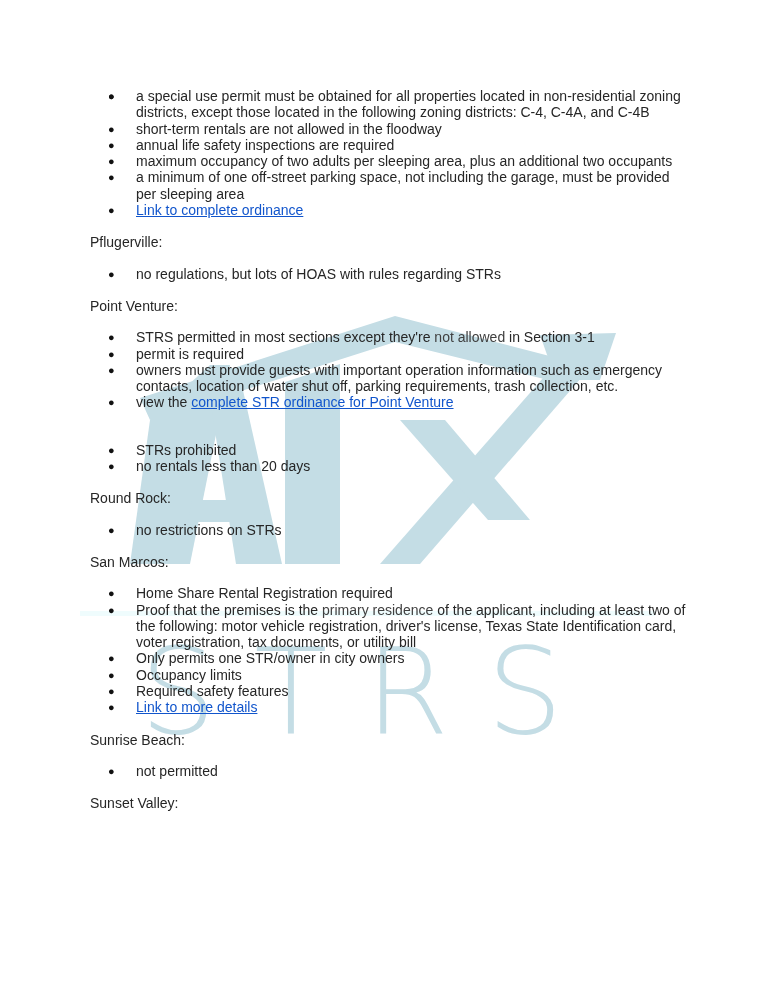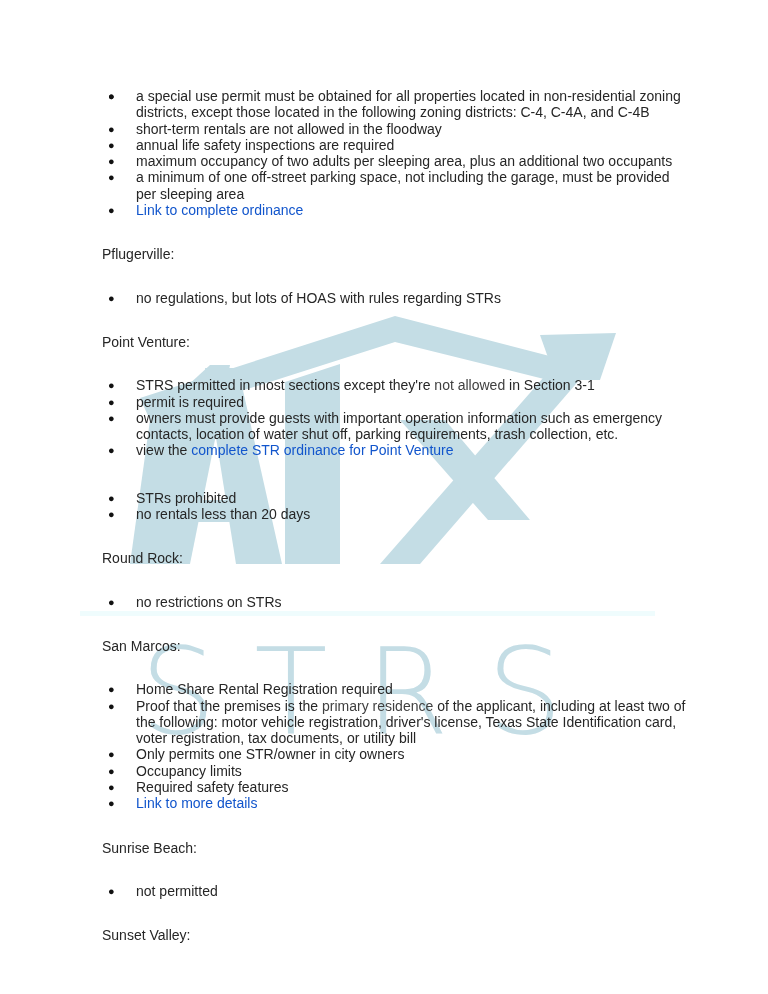--- a/index.html
+++ b/index.html
@@ -3,25 +3,25 @@
 <meta charset="utf-8">
 <style>
   html, body { margin: 0; padding: 0; background: #ffffff; }
   body { width: 768px; height: 994px; position: relative; overflow: hidden;
          font-family: "Liberation Sans", sans-serif; color: #262626; }
   .watermark { position: absolute; left: 0; top: 0; width: 768px; height: 982px; z-index: 0; pointer-events: none; }
   .wm-str { position: absolute; left: 140px; top: 632px; font-family: "DejaVu Sans", sans-serif;
             font-size: 120px; font-weight: 200; letter-spacing: 38px; color: #c4dde5; line-height: 1; }
   .cyan-line { position: absolute; left: 80px; top: 611px; width: 575px; height: 5px; background: #effcfd; }
   .page { position: absolute; left: 90px; top: 88px; width: 600px; z-index: 1; font-size: 14px; line-height: 16.3px; }
-  .heading { margin: 12px; padding: 0; }
+  .heading { margin: 0; padding: 0; }
   ul { margin: 0; padding: 0; list-style: none; }
   li { position: relative; padding-left: 46px; }
   li .bullet { position: absolute; left: 18px; top: 0; font-size: 11px; color: #111; }
-  a { color: #1155cc; }
+  a { color: #1155cc; text-decoration: underline; }
   b { font-weight: normal; color: #404040; }
   .gap-after-list { height: 16px; }
   .gap-after-head { height: 15px; }
 </style>
 </head>
 <body>
 
 <div class="watermark">
   <svg width="768" height="994" viewBox="0 0 768 994">
     <g fill="#c4dde5">

